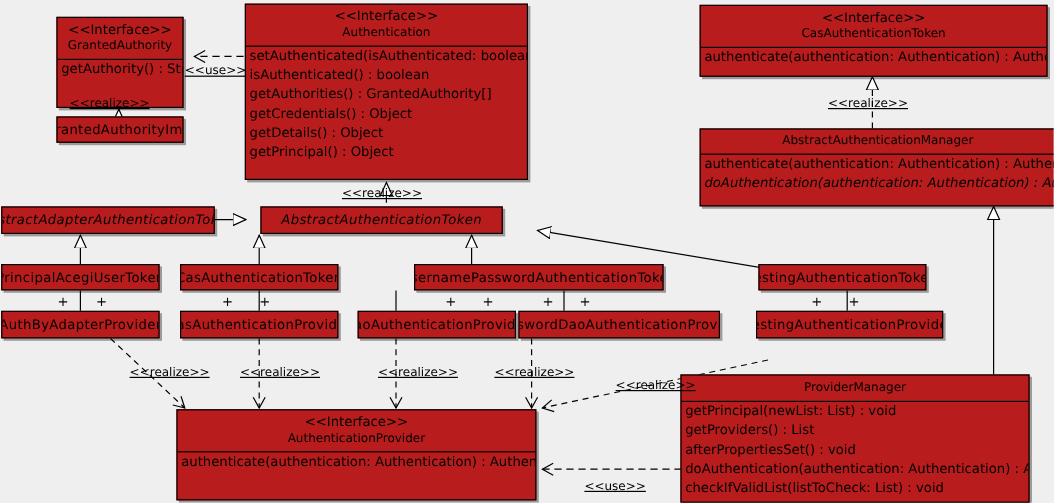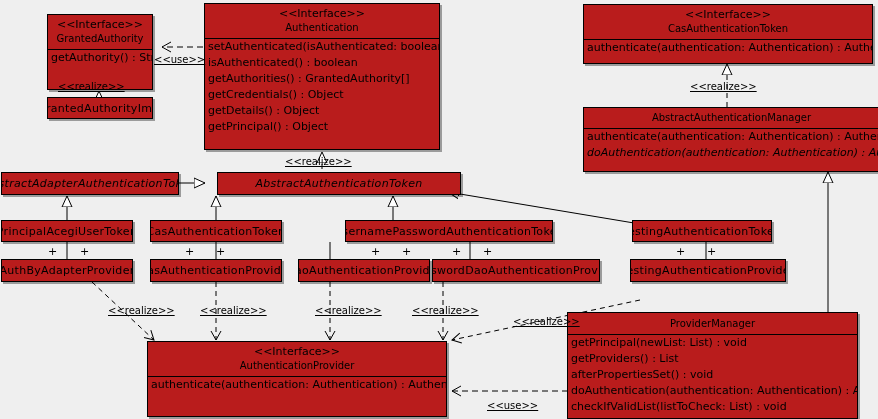--- a/index.html
+++ b/index.html
@@ -205,21 +205,21 @@
     <div class="sep ops">
       <div class="op">authenticate(authentication: Authentication) : Authentication</div>
       <div class="op abs">doAuthentication(authentication: Authentication) : Authentication</div>
     </div>
   </div>
 
   <div class="node simple abs" style="left:1px;top:172px;width:178px;height:23px;">
     <span>AbstractAdapterAuthenticationToken</span>
   </div>
 
-  <div class="node simple abs" style="left:217px;top:172px;width:244px;height:23px;">
+  <div class="node simple abs" style="left:217px;top:172px;width:202px;height:23px;">
     <span>AbstractAuthenticationToken</span>
   </div>
 
   <div class="node simple" style="left:1px;top:220px;width:132px;height:22px;">
     <span>PrincipalAcegiUserToken</span>
   </div>
 
   <div class="node simple" style="left:150px;top:220px;width:132px;height:22px;">
     <span>CasAuthenticationToken</span>
   </div>

